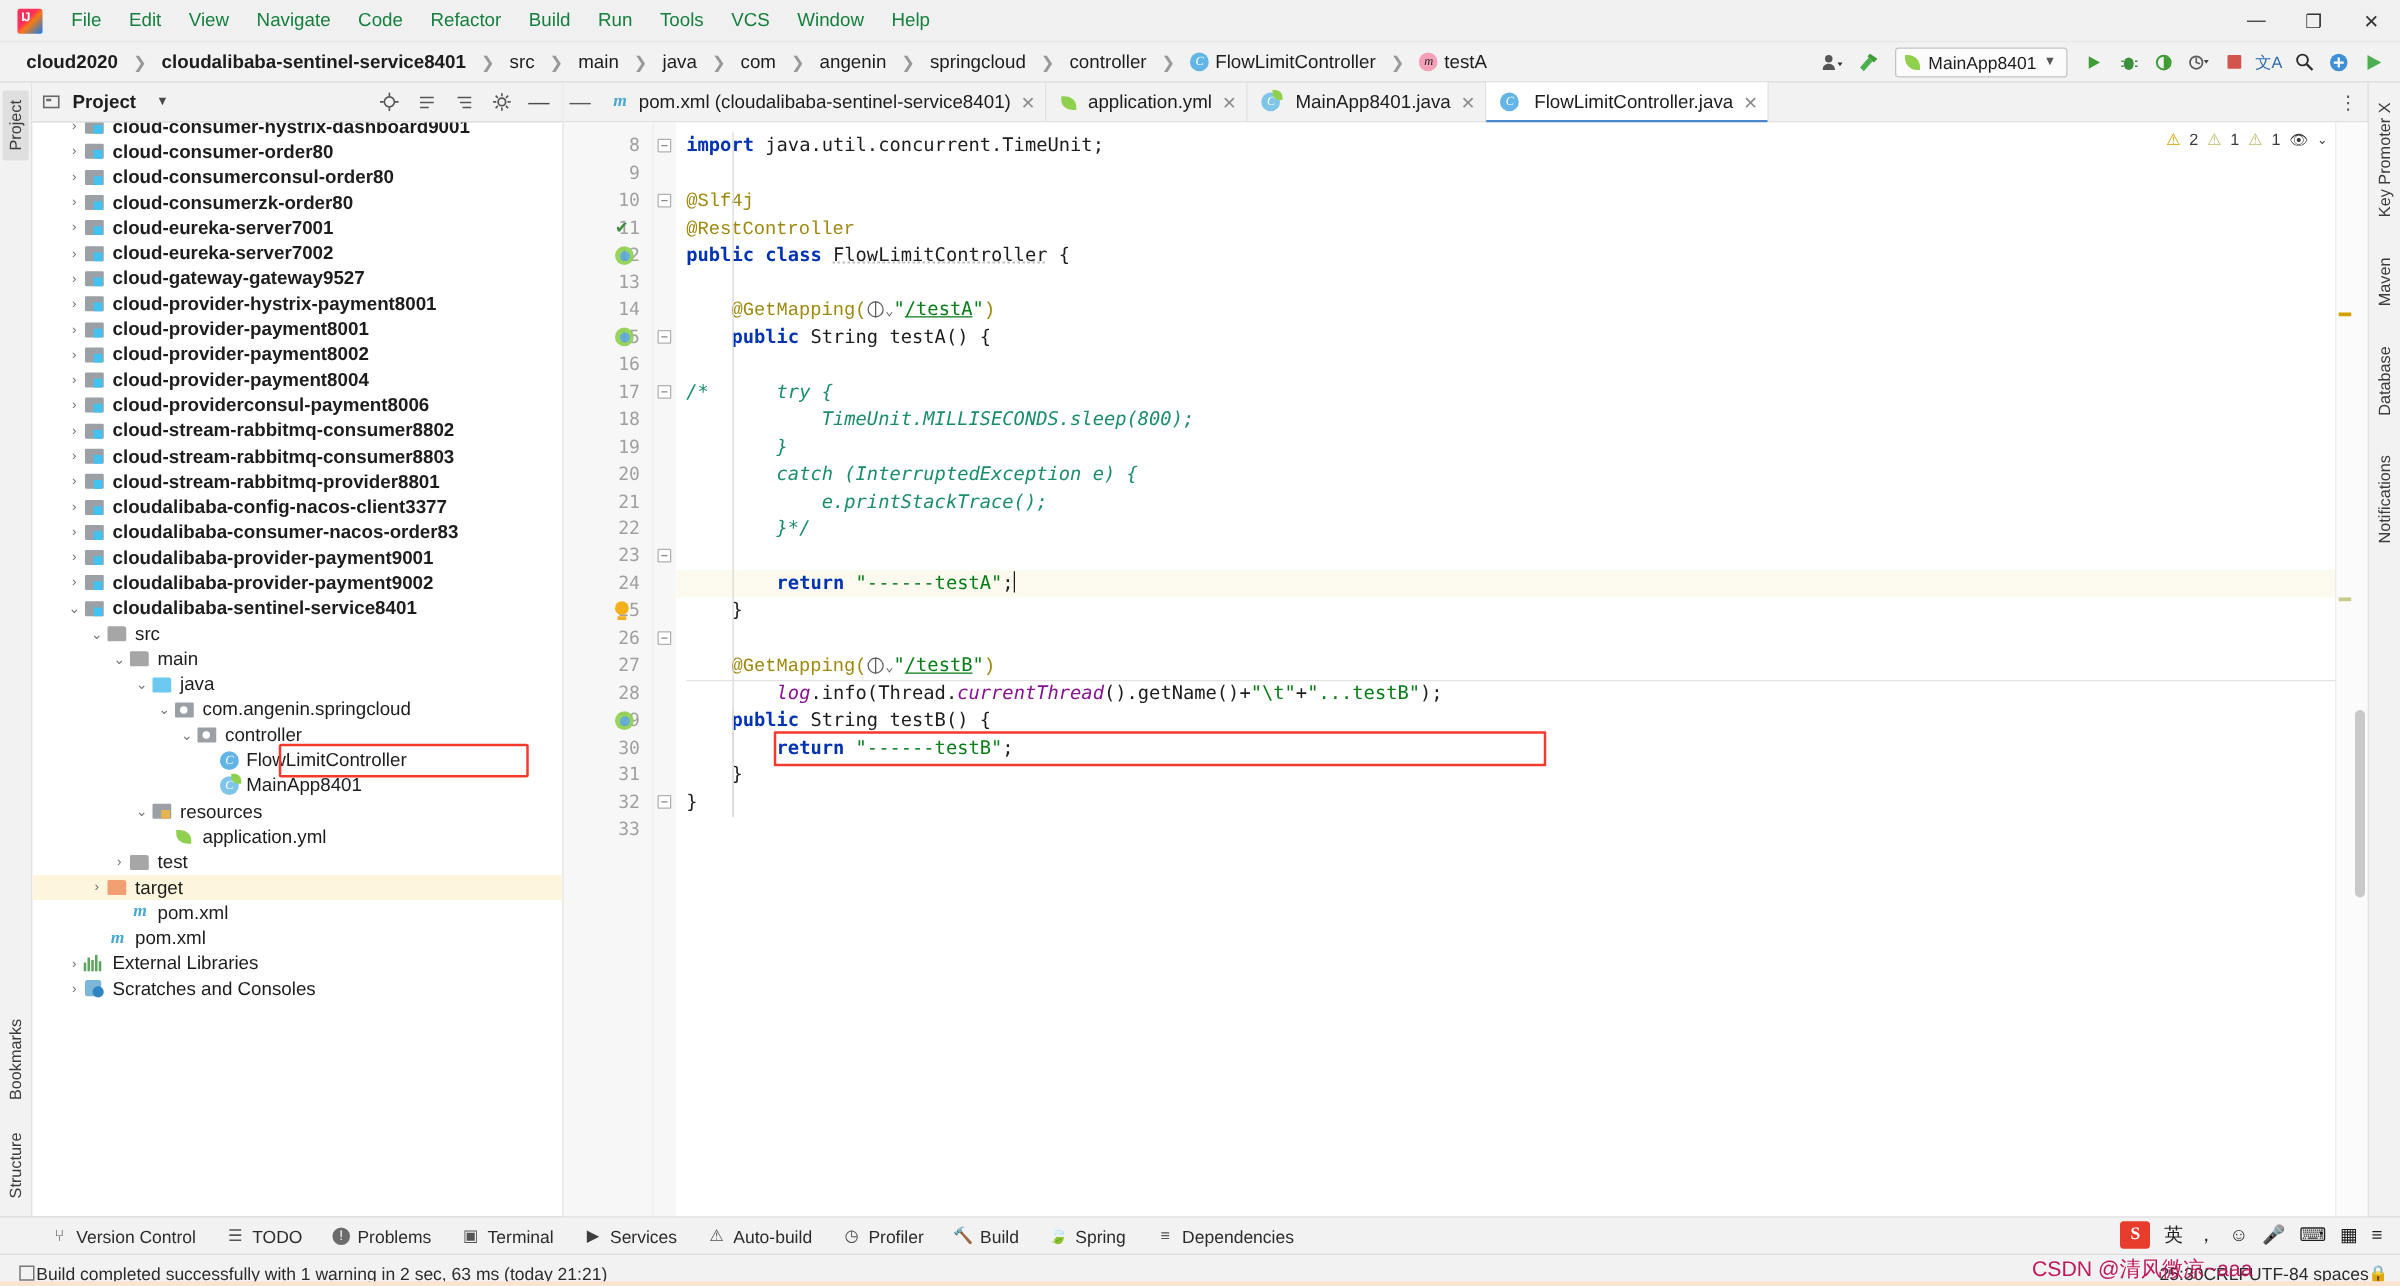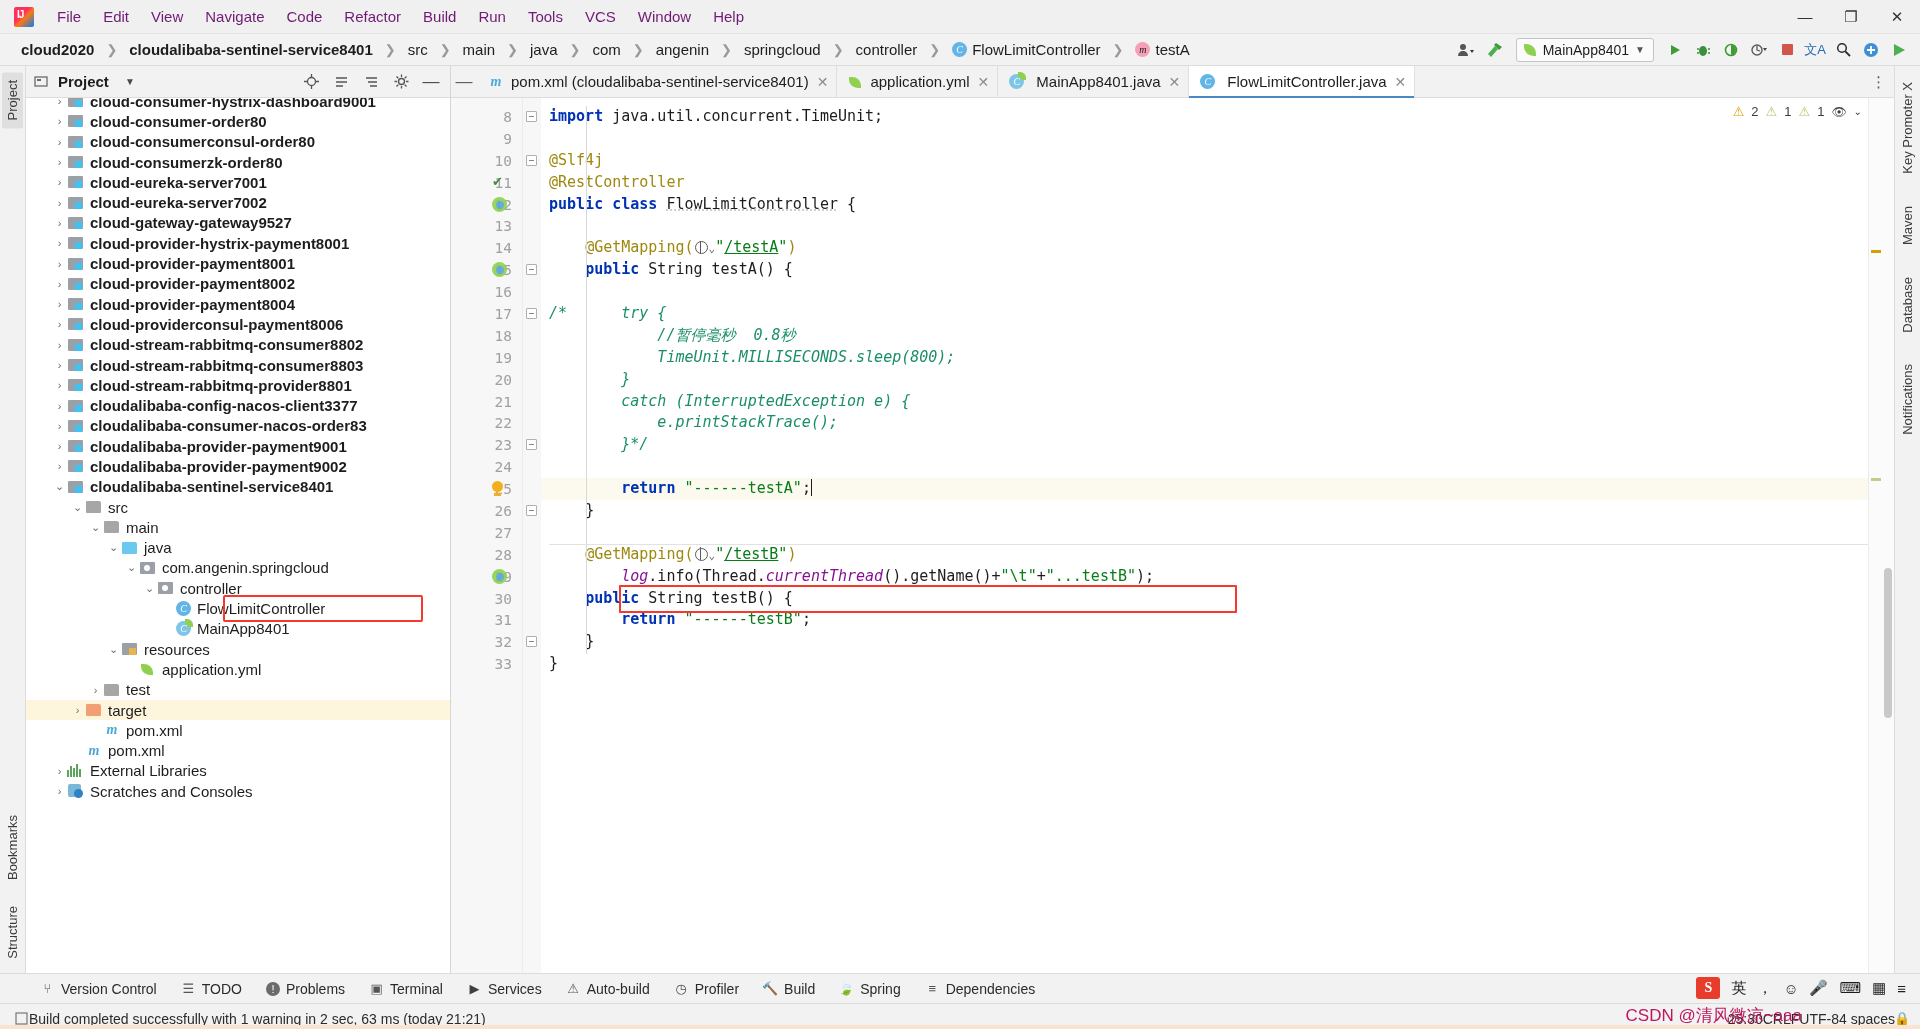--- a/index.html
+++ b/index.html
@@ -24,21 +24,21 @@
     width: 20px; height: 20px; margin: 0 12px 0 14px;
     background: linear-gradient(135deg,#fe315d 0%,#fe315d 40%,#f97a12 55%,#087cfa 100%);
     border-radius: 2px; position: relative; flex: none;
   }
   .ij-logo::after {
     content: "IJ"; position: absolute; left: 3px; top: 2px;
     font-size: 10px; font-weight: bold; color: #fff; letter-spacing: -1px;
   }
   .menu { display: flex; align-items: center; gap: 0; }
   .menu-item {
-    padding: 4px 11px; font-size: 15px; color: #701a75; cursor: default; white-space: nowrap;
+    padding: 4px 11px; font-size: 15px; color: #15803d; cursor: default; white-space: nowrap;
   }
   .win-title {
     position: absolute; left: 0; right: 0; text-align: center;
     font-size: 15px; color: #4a4a4a; pointer-events: none;
   }
   .win-ctrls { margin-left: auto; display: flex; align-items: stretch; height: 34px; z-index: 3;}
   .win-btn {
     width: 46px; display: flex; align-items: center; justify-content: center;
     font-size: 15px; color: #333; cursor: default;
   }
@@ -259,21 +259,21 @@
 
   .code {
     flex: 1; position: relative; padding-top: 8px; overflow: hidden;
     font-family: "DejaVu Sans Mono", monospace; font-size: 15px; background:#fff;
   }
   .cline {
     height: 21.9px; line-height: 21.9px; white-space: pre; padding-left: 8px; position: relative;
   }
   .cline.cur { background: #fcfaef; }
   .kw { color: #0033b3; font-weight: bold; }
-  .ann { color: #9e880d; }
+  .ann { color: #9e880d; font-family: Liberation Mono, monospace; }
   .str { color: #067d17; }
   .cmt-block { color: #1a8f66; font-style: italic; }
   .mth { color: #1d1d1d; }
   .fld { color: #871094; font-style: italic; }
   .plain { color: #1d1d1d; }
   .underline-wavy { text-decoration: underline dotted #c0c0c0; }
   .link-u { text-decoration: underline; }
   .caret {
     display:inline-block; width:1px; height:17px; background:#1d1d1d; vertical-align:-3px;
   }
@@ -866,21 +866,20 @@
             <div class="cline"><span class="kw">import</span> <span class="plain">java.util.concurrent.TimeUnit;</span></div>
             <div class="cline">&nbsp;</div>
             <div class="cline"><span class="ann">@Slf4j</span></div>
             <div class="cline"><span class="ann">@RestController</span></div>
             <div class="cline"><span class="kw">public</span> <span class="kw">class</span> <span class="plain underline-wavy">FlowLimitController</span> <span class="plain">{</span></div>
             <div class="cline">&nbsp;</div>
             <div class="cline">    <span class="ann">@GetMapping(</span><span class="globe-ico"></span><span style="color:#5b5b5b;font-size:11px;">⌄</span><span class="str">"<span class="link-u">/testA</span>"</span><span class="ann">)</span></div>
             <div class="cline">    <span class="kw">public</span> <span class="plain">String</span> <span class="plain">testA() {</span></div>
             <div class="cline">&nbsp;</div>
             <div class="cline"><span class="cmt-block">/*      try {</span></div>
-            <div class="cline"><span class="cmt-block">            //暂停毫秒  0.8秒</span></div>
             <div class="cline"><span class="cmt-block">            TimeUnit.MILLISECONDS.sleep(800);</span></div>
             <div class="cline"><span class="cmt-block">        }</span></div>
             <div class="cline"><span class="cmt-block">        catch (InterruptedException e) {</span></div>
             <div class="cline"><span class="cmt-block">            e.printStackTrace();</span></div>
             <div class="cline"><span class="cmt-block">        }*/</span></div>
             <div class="cline">&nbsp;</div>
             <div class="cline cur">        <span class="kw">return</span> <span class="str">"------testA"</span><span class="plain">;</span><span class="caret"></span></div>
             <div class="cline">    <span class="plain">}</span></div>
             <div class="cline">&nbsp;</div>
             <div class="cline">    <span class="ann">@GetMapping(</span><span class="globe-ico"></span><span style="color:#5b5b5b;font-size:11px;">⌄</span><span class="str">"<span class="link-u">/testB</span>"</span><span class="ann">)</span></div>

